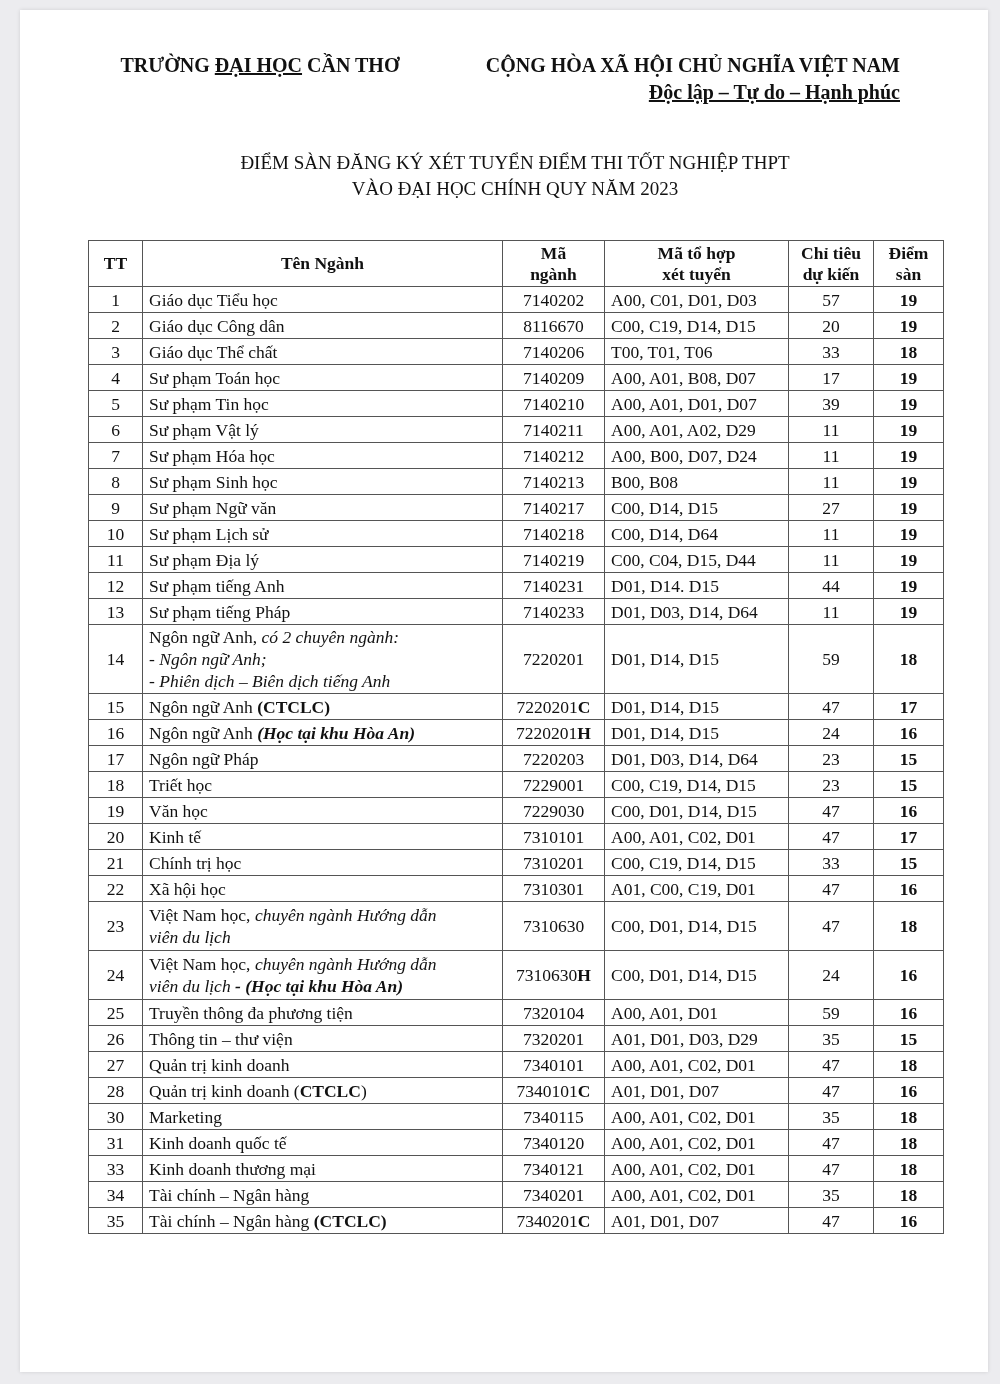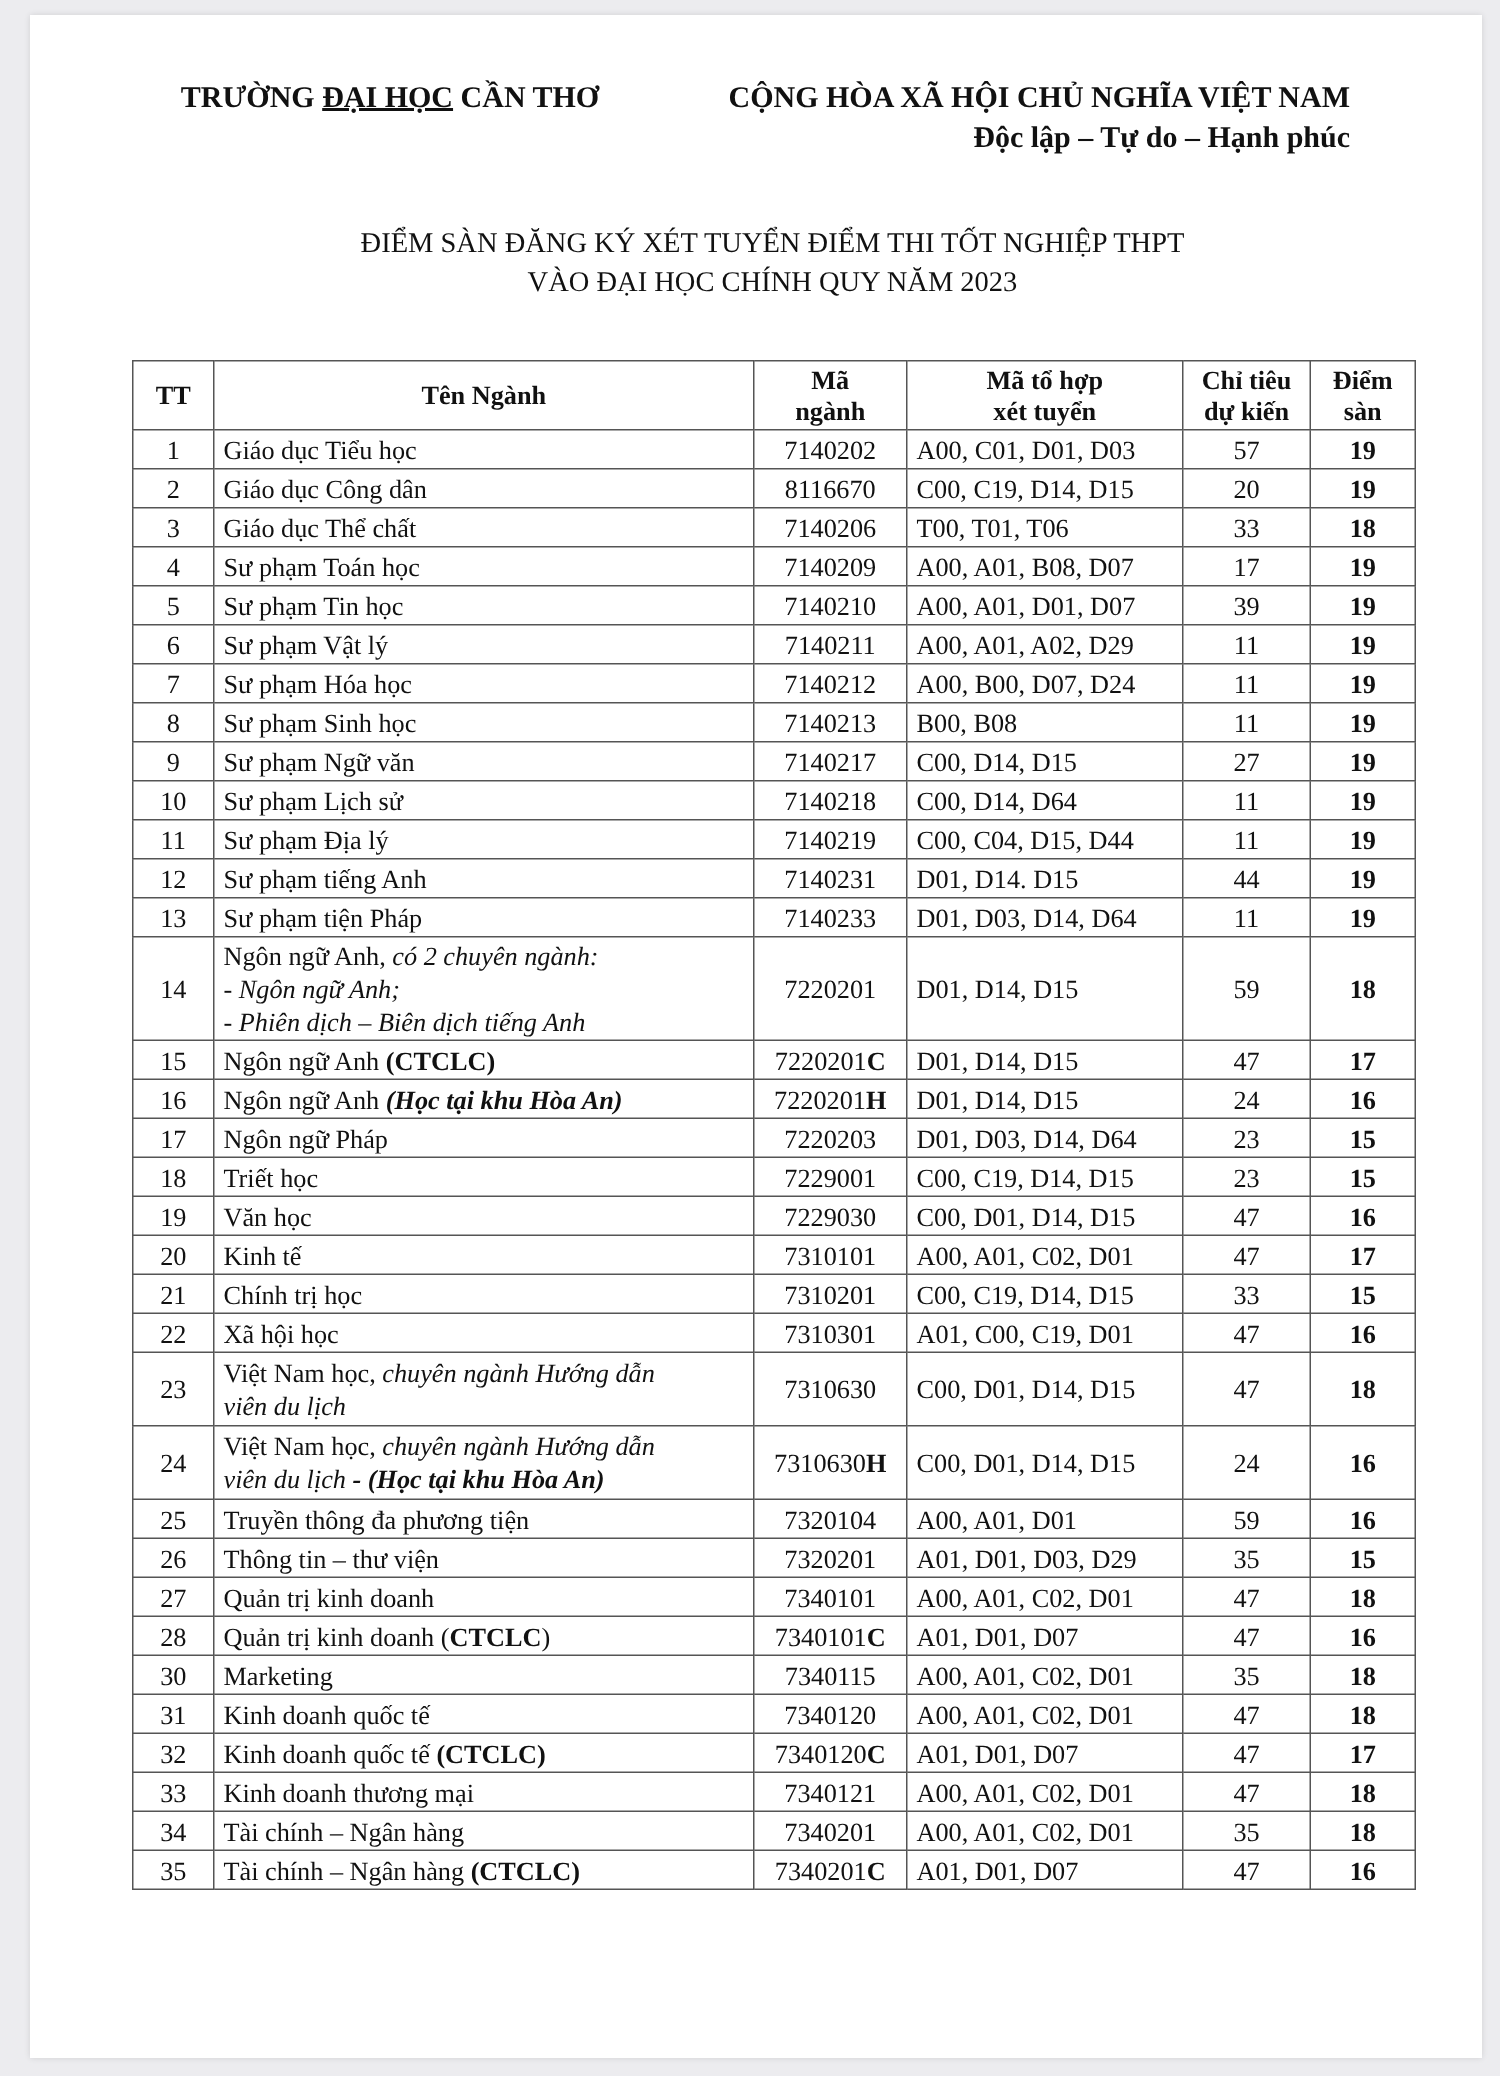--- a/index.html
+++ b/index.html
@@ -21,21 +21,21 @@
   .hdr-left {
     position: absolute; left: 95px; top: 52px; width: 330px;
     text-align: center; font-size: 20px; line-height: 27px;
   }
   .hdr-left .l2 { font-weight: bold; }
   .hdr-left .u { text-decoration: underline; }
   .hdr-right {
     position: absolute; left: 430px; top: 52px; width: 470px;
     text-align: right; font-size: 20px; line-height: 27px; font-weight: bold;
   }
-  .hdr-right .l2 { }
+  .hdr-right .l2 { text-decoration: underline; }
   .title {
     position: absolute; left: 88px; top: 150px; width: 854px;
     text-align: center; font-size: 19px; line-height: 26px; font-weight: normal;
   }
   table.grid {
     position: absolute; left: 88px; top: 240px;
     width: 855px;
     border-collapse: collapse;
     table-layout: fixed;
     font-size: 17.5px;
@@ -200,21 +200,21 @@
       <tr>
         <td class="c-tt">12</td>
         <td class="c-name"><span>Sư phạm tiếng Anh</span></td>
         <td class="c-code"><span>7140231</span></td>
         <td class="c-combo">D01, D14. D15</td>
         <td class="c-quota">44</td>
         <td class="c-score">19</td>
       </tr>
       <tr>
         <td class="c-tt">13</td>
-        <td class="c-name"><span>Sư phạm tiện Pháp</span></td>
+        <td class="c-name"><span>Sư phạm tiếng Pháp</span></td>
         <td class="c-code"><span>7140233</span></td>
         <td class="c-combo">D01, D03, D14, D64</td>
         <td class="c-quota">11</td>
         <td class="c-score">19</td>
       </tr>
       <tr>
         <td class="c-tt" style="height: 68px;">14</td>
         <td class="c-name" style="height: 68px;"><span>Ngôn ngữ Anh, </span><span class="it">có 2 chuyên ngành:</span><br><span class="it">- Ngôn ngữ Anh;</span><br><span class="it">- Phiên dịch – Biên dịch tiếng Anh</span></td>
         <td class="c-code" style="height: 68px;"><span>7220201</span></td>
         <td class="c-combo" style="height: 68px;">D01, D14, D15</td>
@@ -343,28 +343,20 @@
       </tr>
       <tr>
         <td class="c-tt">31</td>
         <td class="c-name"><span>Kinh doanh quốc tế</span></td>
         <td class="c-code"><span>7340120</span></td>
         <td class="c-combo">A00, A01, C02, D01</td>
         <td class="c-quota">47</td>
         <td class="c-score">18</td>
       </tr>
       <tr>
-        <td class="c-tt">32</td>
-        <td class="c-name"><span>Kinh doanh quốc tế </span><span class="bd">(CTCLC)</span></td>
-        <td class="c-code"><span>7340120</span><span class="bd">C</span></td>
-        <td class="c-combo">A01, D01, D07</td>
-        <td class="c-quota">47</td>
-        <td class="c-score">17</td>
-      </tr>
-      <tr>
         <td class="c-tt">33</td>
         <td class="c-name"><span>Kinh doanh thương mại</span></td>
         <td class="c-code"><span>7340121</span></td>
         <td class="c-combo">A00, A01, C02, D01</td>
         <td class="c-quota">47</td>
         <td class="c-score">18</td>
       </tr>
       <tr>
         <td class="c-tt">34</td>
         <td class="c-name"><span>Tài chính – Ngân hàng</span></td>

